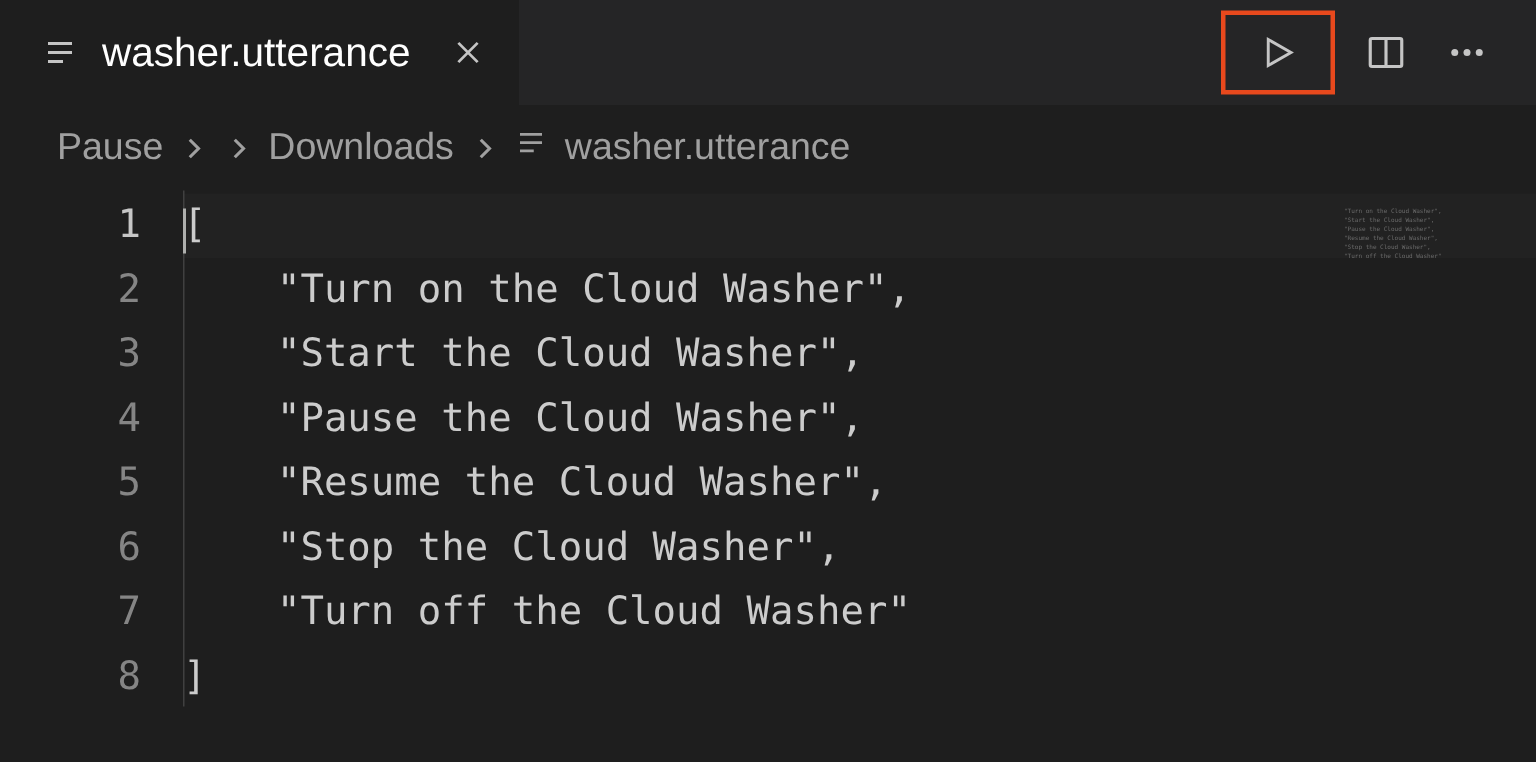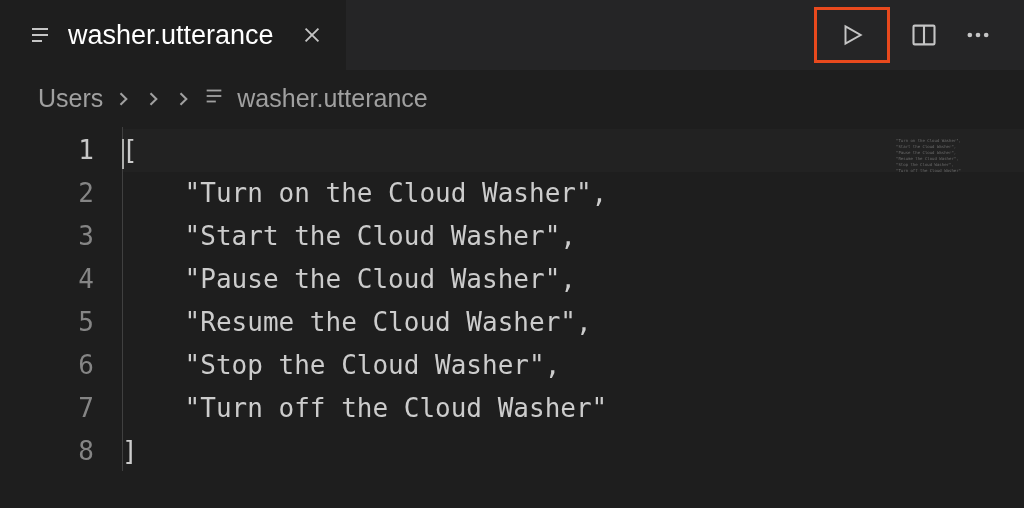--- a/index.html
+++ b/index.html
@@ -203,31 +203,32 @@
       <svg width="28" height="28" viewBox="0 0 24 24" fill="currentColor">
         <circle cx="5" cy="12" r="2"></circle>
         <circle cx="12" cy="12" r="2"></circle>
         <circle cx="19" cy="12" r="2"></circle>
       </svg>
     </span>
   </div>
 </div>
 
 <div class="breadcrumb">
-  <span class="breadcrumb-item">Users</span>
+  <span class="breadcrumb-item">Pause</span>
   <span class="breadcrumb-sep">
     <svg width="20" height="20" viewBox="0 0 24 24" fill="none" stroke="currentColor" stroke-width="2.5">
         <polyline points="9,5 16,12 9,19"></polyline>
       </svg>
   </span>
   <span class="breadcrumb-sep">
     <svg width="20" height="20" viewBox="0 0 24 24" fill="none" stroke="currentColor" stroke-width="2.5">
         <polyline points="9,5 16,12 9,19"></polyline>
       </svg>
   </span>
+  <span class="breadcrumb-item">Downloads</span>
   <span class="breadcrumb-sep">
     <svg width="20" height="20" viewBox="0 0 24 24" fill="none" stroke="currentColor" stroke-width="2.5">
         <polyline points="9,5 16,12 9,19"></polyline>
       </svg>
   </span>
   <span class="breadcrumb-file">
     <span>
       <svg width="22" height="22" viewBox="0 0 24 24" fill="none" stroke="currentColor" stroke-width="2">
         <line x1="4" y1="6" x2="20" y2="6"></line>
         <line x1="4" y1="12" x2="20" y2="12"></line>

